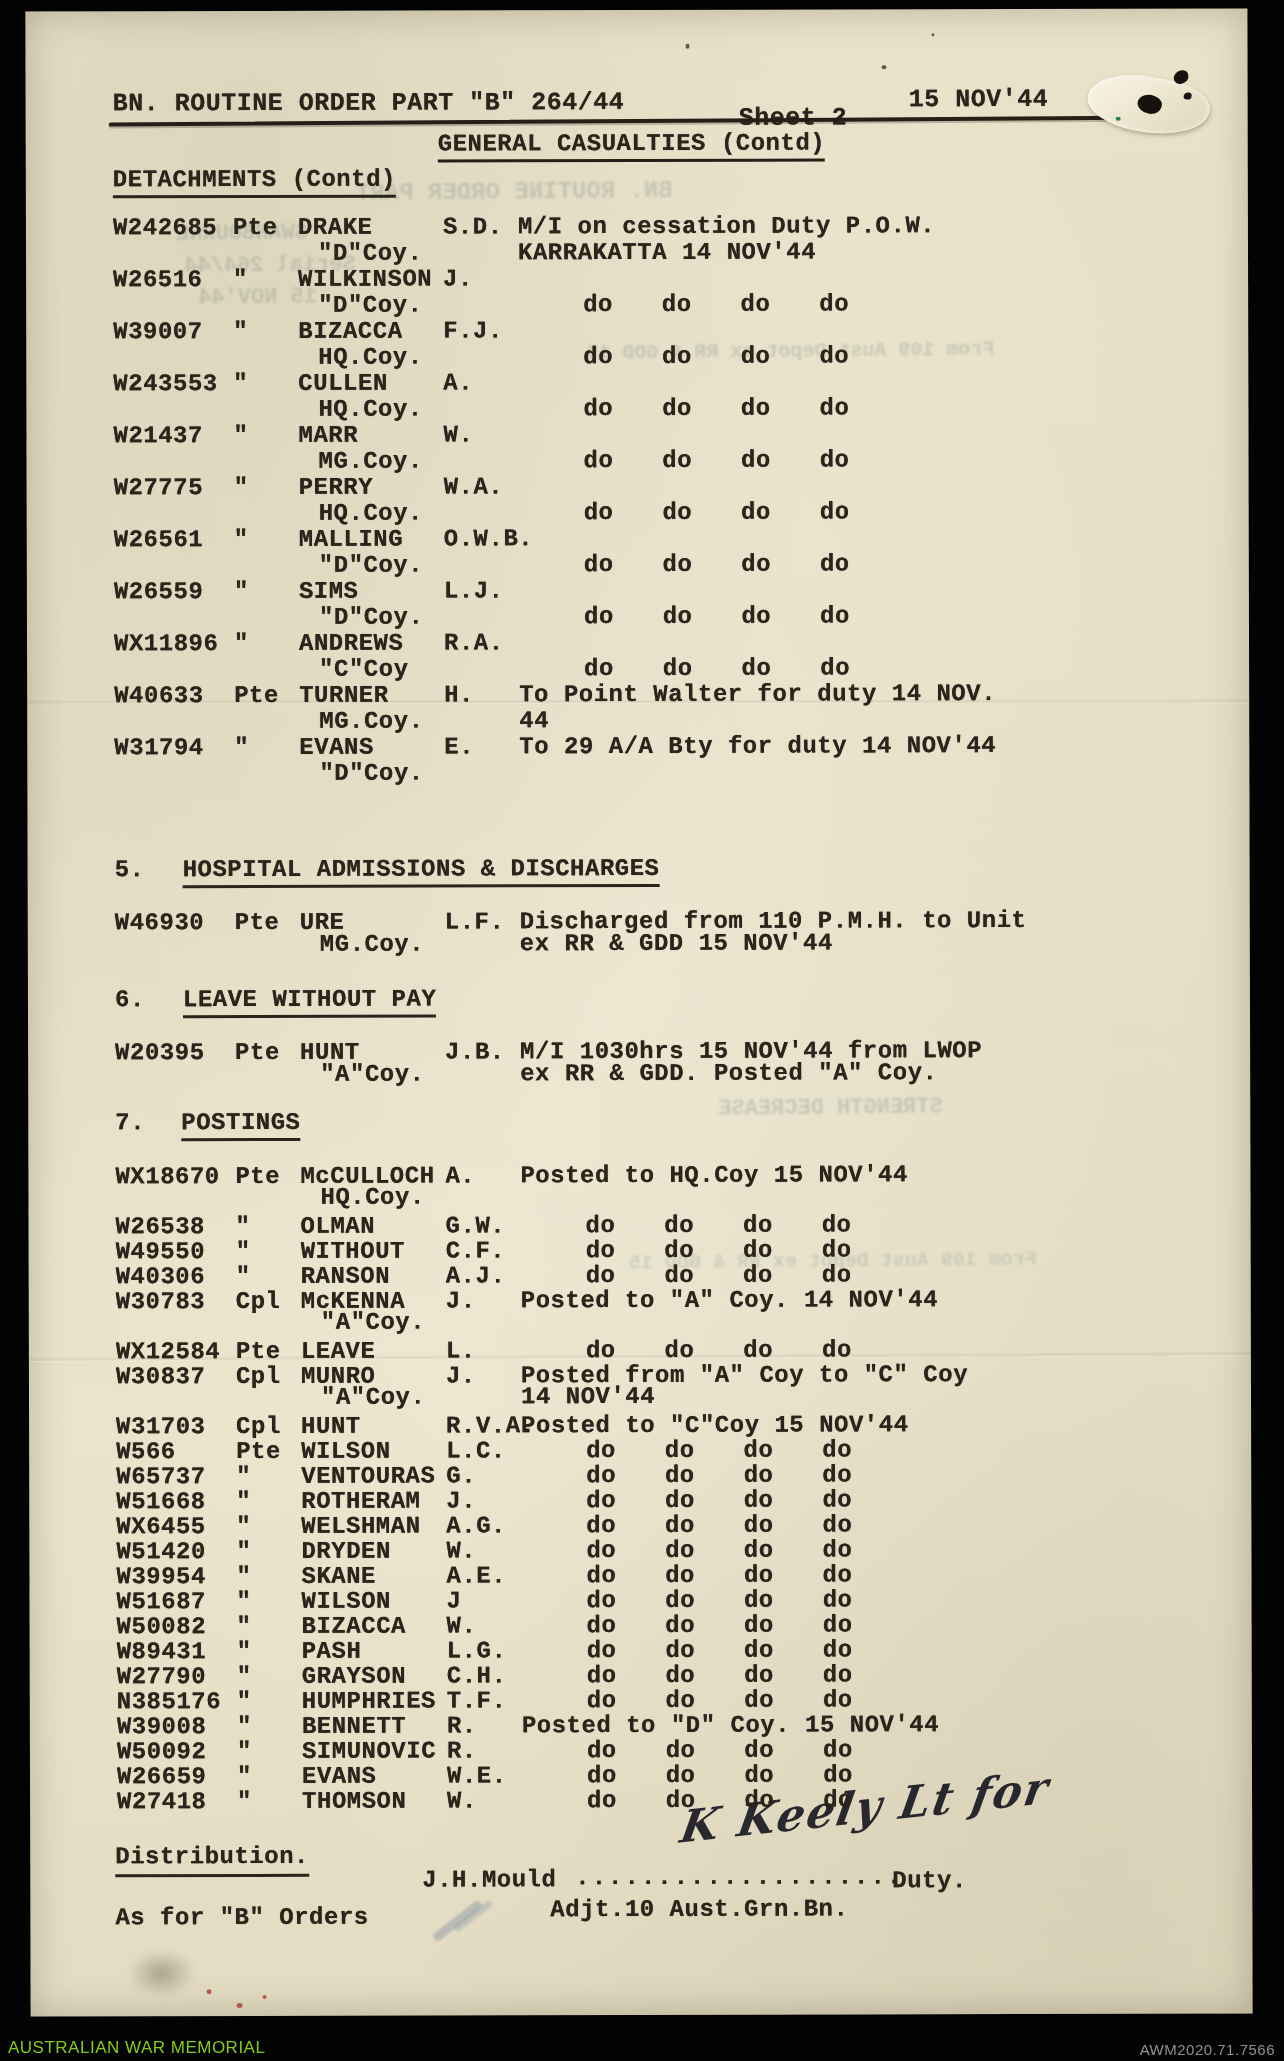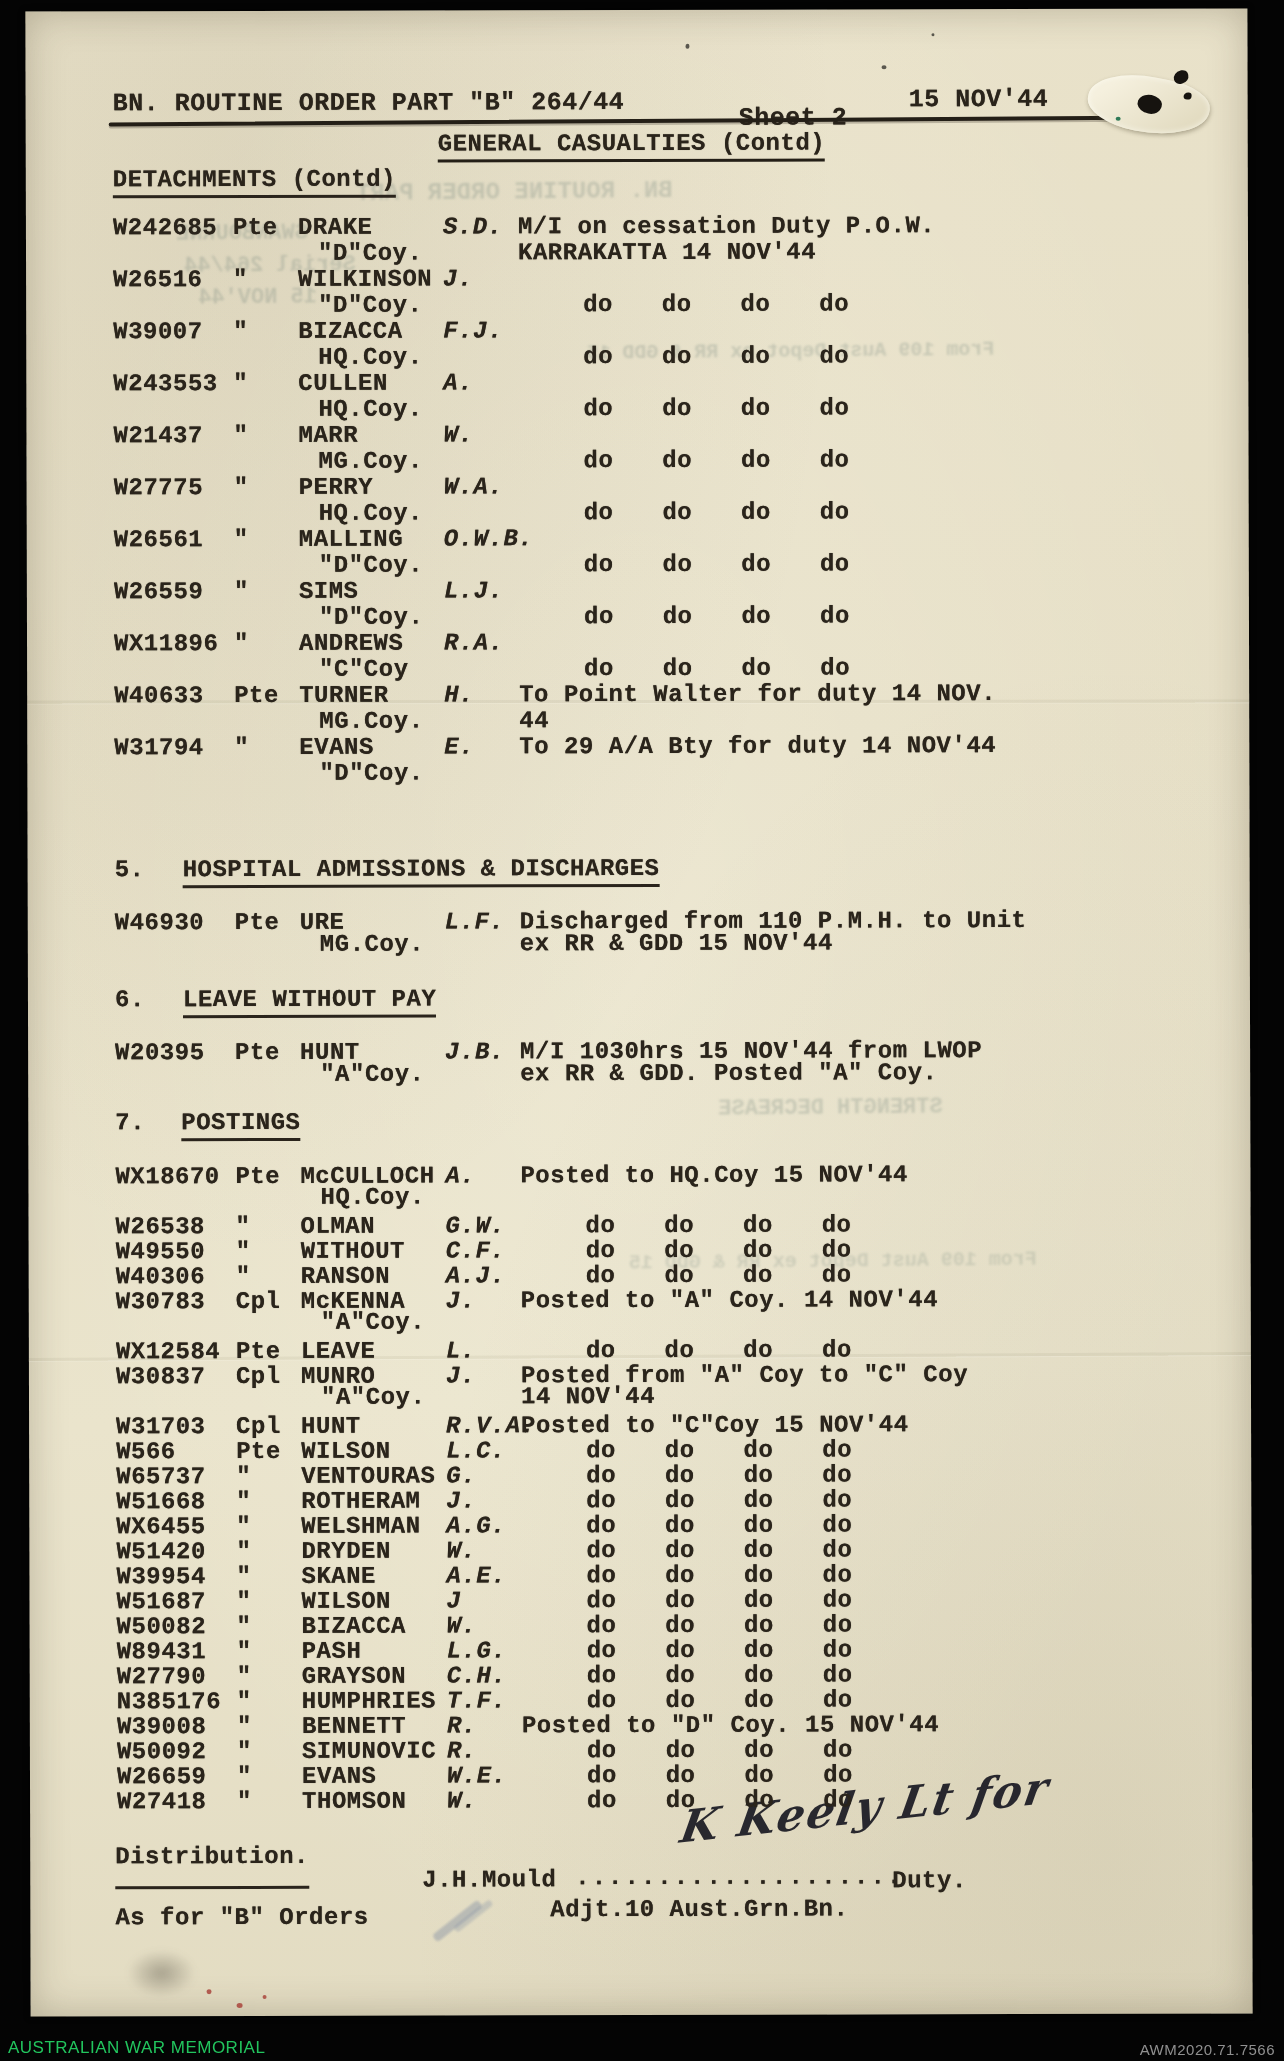--- a/index.html
+++ b/index.html
@@ -25,24 +25,24 @@
   .hdr span{position:absolute;font-size:25px;}
   .hdr-rule{position:absolute;left:83px;top:109px;width:1066px;height:4px;background:#241f17;border-radius:2px;transform:rotate(-0.22deg);box-shadow:0 2px 0 rgba(40,33,23,.25);}
   .main-heading{position:absolute;left:412px;top:120px;font-size:24px;border-bottom:3px solid #241f17;padding-bottom:2px;}
   .heading{position:absolute;font-size:24px;}
   .heading .h-num{position:absolute;}
   .heading .h-title{position:absolute;border-bottom:3px solid #2a241c;padding-bottom:2px;}
   .rows{position:absolute;left:0;width:100%;}
   .tline{position:absolute;left:0;width:100%;height:27px;font-size:24px;}
   .cell{position:absolute;white-space:pre;}
   .c-num{left:87px;}  .c-rank{left:207px;} .c-name{left:272px;}
-  .c-coy{left:292px;} .c-init{left:417px;font-style:italic;} .c-rem{left:492px;}
+  .c-coy{left:292px;} .c-init{left:417px;} .c-rem{left:492px;}
   .c-do{left:557px;word-spacing:34px;}
   
-  .dist-title{position:absolute;left:85px;top:1832px;font-size:24px;border-bottom:3px solid #2a241c;padding-bottom:16px;}
+  .dist-title{position:absolute;left:85px;top:1832px;font-size:24px;border-bottom:3px solid #2a241c;padding-bottom:4px;}
   .dist-text{position:absolute;left:85px;top:1893px;font-size:24px;}
   .sig-typed{position:absolute;left:392px;top:1856px;font-size:24px;}
   .sig-dots{position:absolute;left:545px;top:1854px;font-size:24px;letter-spacing:2px;}
   .sig-rank{position:absolute;left:862px;top:1858px;font-size:24px;}
   .sig-role{position:absolute;left:520px;top:1886px;font-size:24px;}
   .sig-hand{
     position:absolute;left:650px;top:1772px;font-size:44px;color:#15151f;
     font-family:"DejaVu Serif","Liberation Serif",serif;font-style:italic;font-weight:700;
     transform:rotate(-6deg) skewX(-16deg);opacity:.9;letter-spacing:2px;white-space:pre;
   }
@@ -66,21 +66,21 @@
   .r1{left:176px;top:1978px;width:5px;height:5px;} .r2{left:206px;top:1992px;width:6px;height:5px;}
   .r3{left:232px;top:1984px;width:4px;height:4px;}
   .smudge{position:absolute;left:96px;top:1938px;width:70px;height:48px;border-radius:50%;
     background:radial-gradient(ellipse,rgba(60,55,45,.35),transparent 70%);filter:blur(3px);}
   .bluemark{position:absolute;left:398px;top:1906px;width:58px;height:9px;background:rgba(88,108,148,.30);
     transform:rotate(-38deg);filter:blur(1px);border-radius:4px;}
   .bluemark2{position:absolute;left:420px;top:1902px;width:46px;height:7px;background:rgba(88,108,148,.22);
     transform:rotate(-38deg);filter:blur(1px);border-radius:4px;}
   
   .footer-archive{position:absolute;left:8px;top:2038px;font-family:"Liberation Sans",sans-serif;
-    font-size:17px;color:#22c55e;letter-spacing:.5px;}
+    font-size:17px;color:#84cc16;letter-spacing:.5px;}
   .footer-ref{position:absolute;right:9px;top:2041px;font-family:"Liberation Sans",sans-serif;
     font-size:15px;color:#909090;letter-spacing:.5px;}
 </style>
 </head>
 <body>
 
 <div class="paper">
 
   <div class="ghost" style="left:150px;top:210px;">SWANBOURNE</div>
   <div class="ghost" style="left:158px;top:242px;">Serial 264/44</div>

